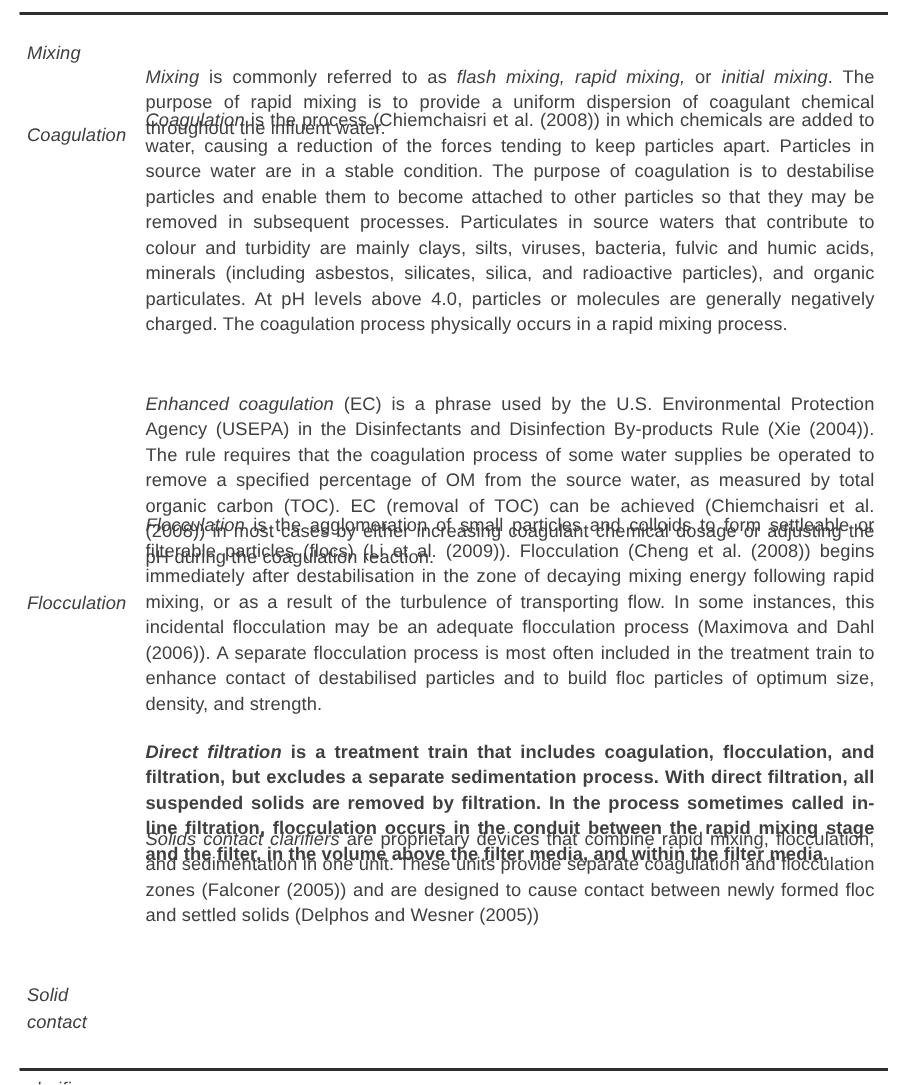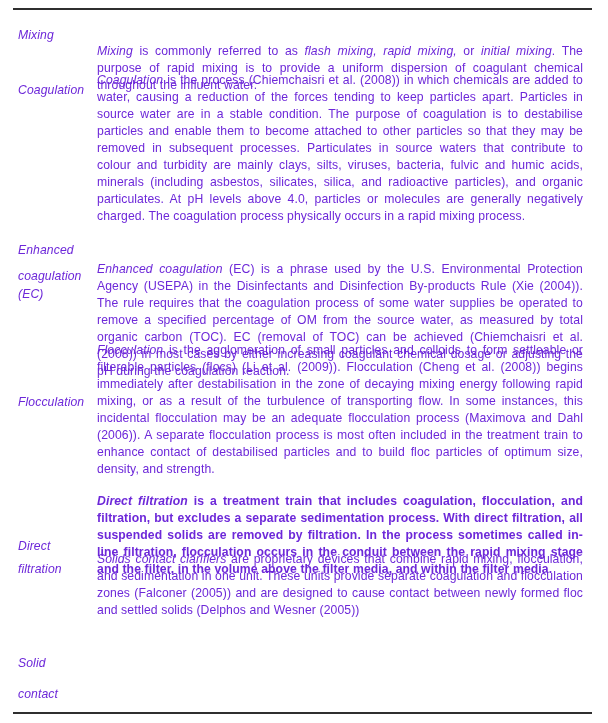--- a/index.html
+++ b/index.html
@@ -8,21 +8,21 @@
     background: #ffffff;
   }
   .page {
     position: relative;
     width: 592px;
     height: 723px;
     background: #ffffff;
     font-family: "Liberation Sans", "DejaVu Sans", sans-serif;
     font-size: 12.2px;
     line-height: 17px;
-    color: #6d28d9;
+    color: #404040;
     letter-spacing: 0.1px;
     overflow: hidden;
   }
   .rule {
     position: absolute;
     left: 13px;
     width: 580px;
     height: 2px;
     background: #2f2f2f;
   }
@@ -48,56 +48,47 @@
   
   .t1 { top: 27px; }   .d1 { top: 27px; margin-top: 16px; }
   .t2 { top: 82px; }   .d2 { top: 72px; }
   .t3 { top: 242px; }  .d3 { top: 242px; margin-top: 19px; }
   .t3 .tl:nth-child(2) { margin-top: 9px; }
   .t3 .tl:nth-child(3) { margin-top: 1px; }
   .t4 { top: 394px; }  .d4 { top: 342px; }
   .t5 { top: 538px; }  .d5 { top: 493px; font-weight: bold; }
   .t5 .tl:nth-child(2) { margin-top: 6px; }
   .t6 { top: 655px; font-style: italic; }  .d6 { top: 551px; }
-  .t6 .tl:nth-child(2) { margin-top: 14px; }
+  .t6 .tl:nth-child(2) { margin-top: 1px; }
   .t6 .tl:nth-child(3) { margin-top: 28px; }
 </style>
 </head>
 <body>
 
 <div class="page">
 
   <div class="rule rule-top"></div>
 
   <div class="term t1">
     <span class="tl">Mixing</span>
   </div>
   <div class="def d1"><span class="it">Mixing</span><span> is commonly referred to as </span><span class="it">flash mixing, rapid mixing,</span><span> or </span><span class="it">initial mixing</span><span>. The purpose of rapid mixing is to provide a uniform dispersion of coagulant chemical throughout the influent water.</span></div>
 
   <div class="term t2">
     <span class="tl">Coagulation</span>
   </div>
   <div class="def d2"><span class="it">Coagulation</span><span> is the process (Chiemchaisri et al. (2008)) in which chemicals are added to water, causing a reduction of the forces tending to keep particles apart. Particles in source water are in a stable condition. The purpose of coagulation is to destabilise particles and enable them to become attached to other particles so that they may be removed in subsequent processes. Particulates in source waters that contribute to colour and turbidity are mainly clays, silts, viruses, bacteria, fulvic and humic acids, minerals (including asbestos, silicates, silica, and radioactive particles), and organic particulates. At pH levels above 4.0, particles or molecules are generally negatively charged. The coagulation process physically occurs in a rapid mixing process.</span></div>
 
-  <div class="term t3">
-    <span class="tl">Enhanced</span>
-    <span class="tl">coagulation</span>
-    <span class="tl">(EC)</span>
-  </div>
   <div class="def d3"><span class="it">Enhanced coagulation</span><span> (EC) is a phrase used by the U.S. Environmental Protection Agency (USEPA) in the Disinfectants and Disinfection By-products Rule (Xie (2004)). The rule requires that the coagulation process of some water supplies be operated to remove a specified percentage of OM from the source water, as measured by total organic carbon (TOC). EC (removal of TOC) can be achieved (Chiemchaisri et al. (2008)) in most cases by either increasing coagulant chemical dosage or adjusting the pH during the coagulation reaction.</span></div>
 
   <div class="term t4">
     <span class="tl">Flocculation</span>
   </div>
   <div class="def d4"><span class="it">Flocculation</span><span> is the agglomeration of small particles and colloids to form settleable or filterable particles (flocs) (Li et al. (2009)). Flocculation (Cheng et al. (2008)) begins immediately after destabilisation in the zone of decaying mixing energy following rapid mixing, or as a result of the turbulence of transporting flow. In some instances, this incidental flocculation may be an adequate flocculation process (Maximova and Dahl (2006)). A separate flocculation process is most often included in the treatment train to enhance contact of destabilised particles and to build floc particles of optimum size, density, and strength.</span></div>
 
-  <div class="term t5">
-    <span class="tl">Direct</span>
-    <span class="tl">filtration</span>
-  </div>
   <div class="def d5"><span class="it">Direct filtration</span><span> is a treatment train that includes coagulation, flocculation, and filtration, but excludes a separate sedimentation process. With direct filtration, all suspended solids are removed by filtration. In the process sometimes called in-line filtration, flocculation occurs in the conduit between the rapid mixing stage and the filter, in the volume above the filter media, and within the filter media.</span></div>
 
   <div class="term t6">
     <span class="tl">Solid</span>
     <span class="tl">contact</span>
     <span class="tl">clarifiers</span>
   </div>
   <div class="def d6"><span class="it">Solids contact clarifiers</span><span> are proprietary devices that combine rapid mixing, flocculation, and sedimentation in one unit. These units provide separate coagulation and flocculation zones (Falconer (2005)) and are designed to cause contact between newly formed floc and settled solids (Delphos and Wesner (2005))</span></div>
 
   <div class="rule rule-bottom"></div>

